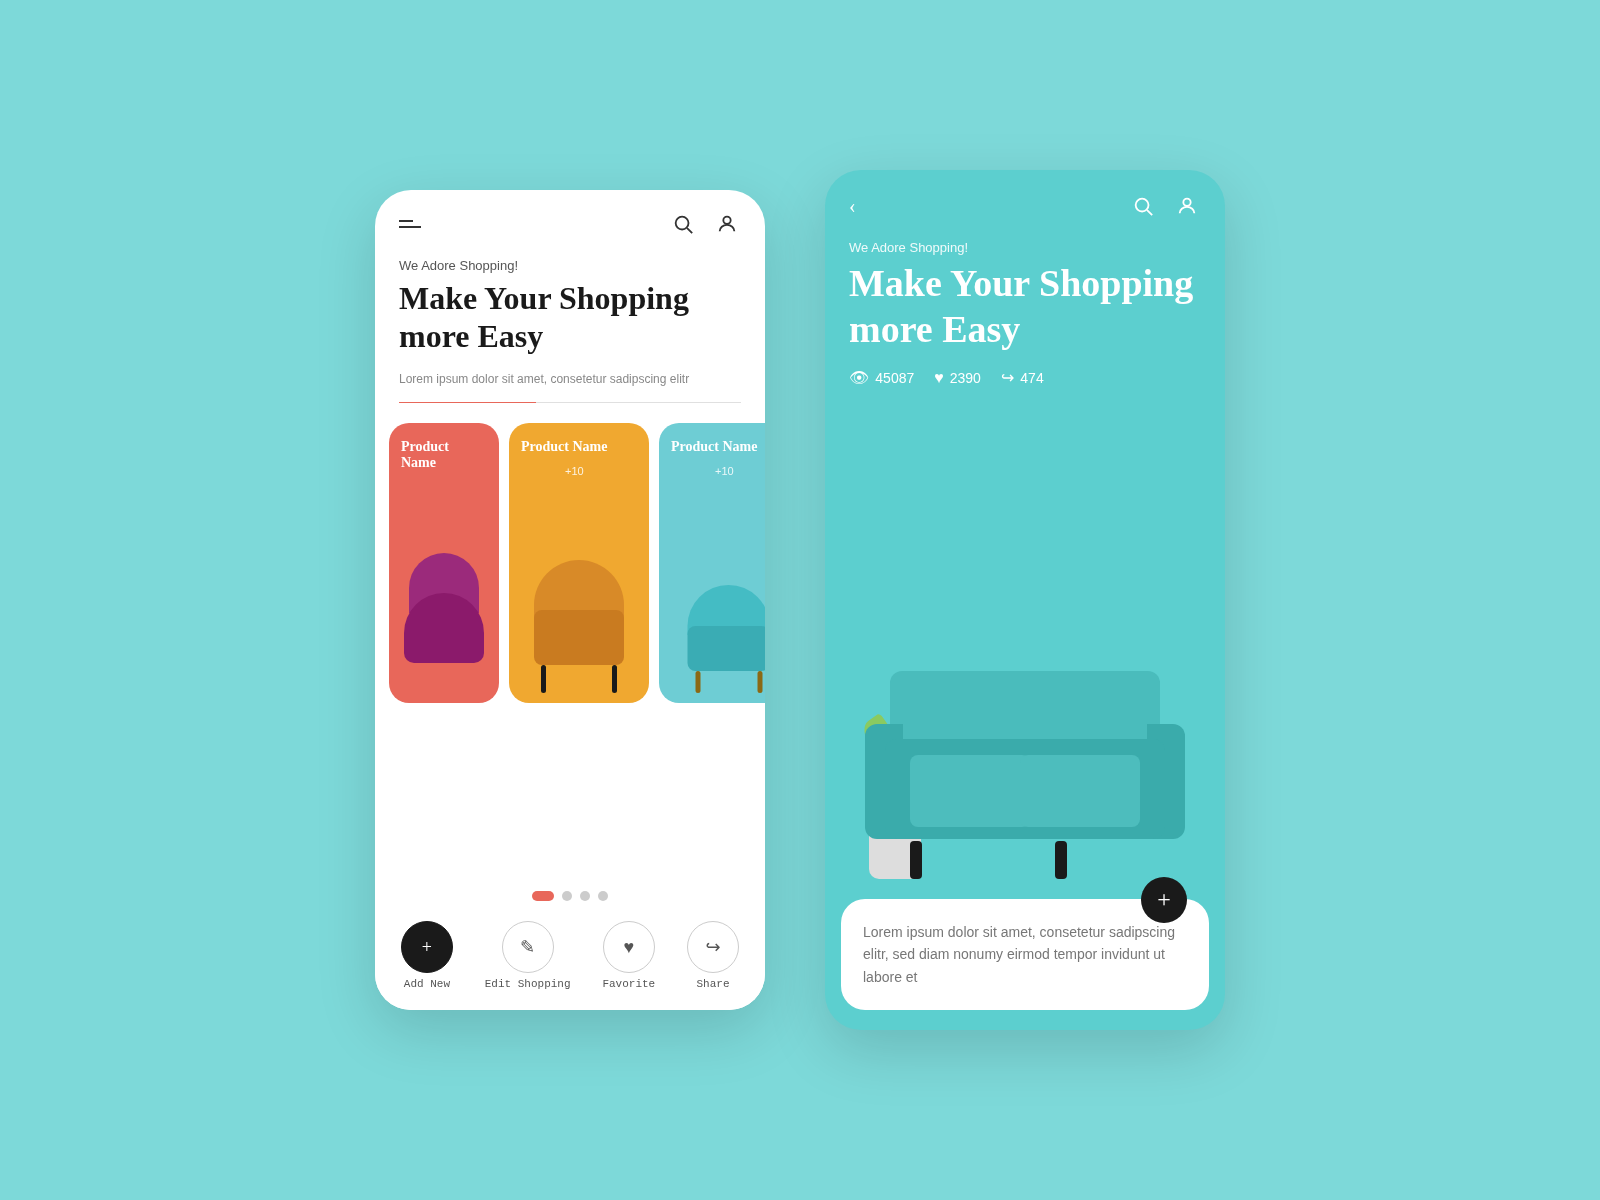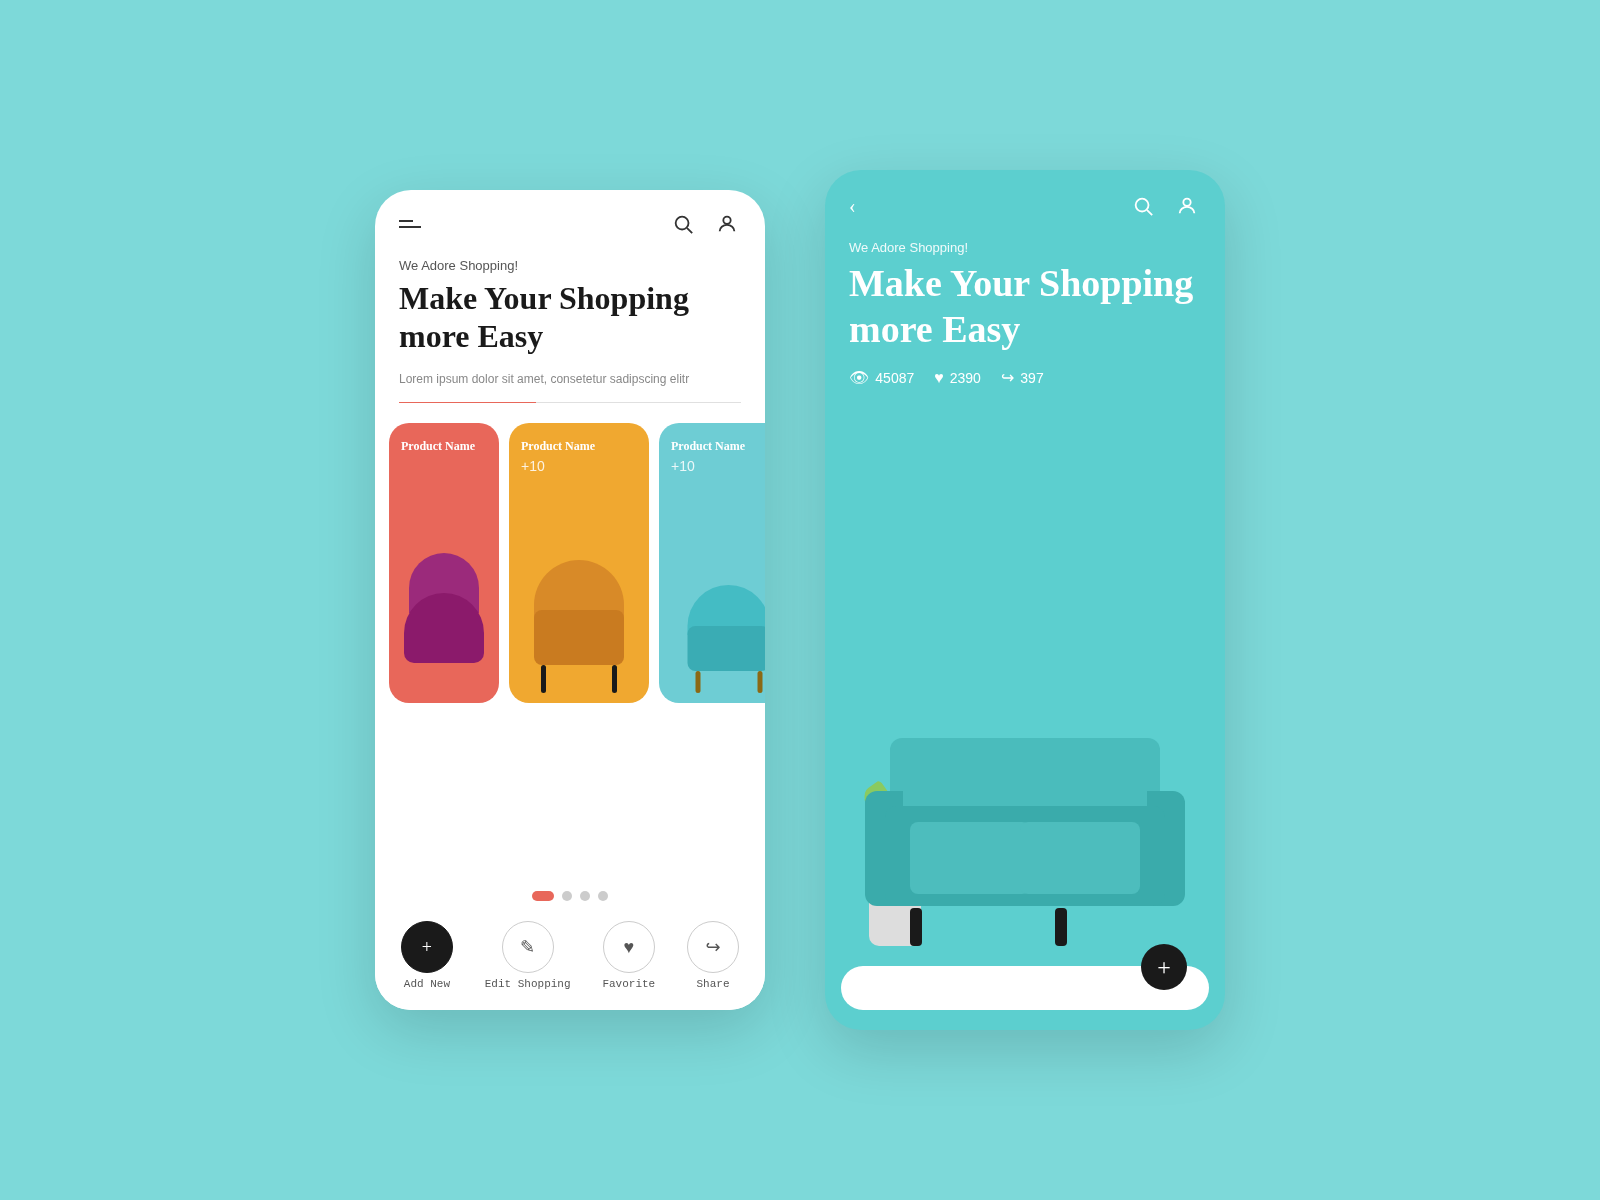--- a/index.html
+++ b/index.html
@@ -127,30 +127,31 @@
       display: flex;
       flex-direction: column;
       overflow: hidden;
     }
 
     .product-card.pink { background: #e8675a; width: 110px; min-width: 110px; }
     .product-card.orange { background: #f0a830; width: 140px; min-width: 140px; }
     .product-card.teal { background: #6ecdd4; width: 140px; min-width: 140px; }
 
     .product-card .card-title {
-      font-size: 12px;
+      font-size: 14px;
       font-weight: 700;
       color: #fff;
-      margin-bottom: 4px;
+      margin-bottom: 10px;
     }
 
     .product-card .card-sub {
-      font-size: 14px;
+      font-size: 11px;
       color: rgba(255,255,255,0.85);
       font-family: Arial, sans-serif;
+      margin-left: 44px;
     }
 
     .product-card .chair-img {
       position: absolute;
       bottom: 10px;
       left: 50%;
       transform: translateX(-50%);
     }
 
     
@@ -677,21 +678,21 @@
       <div class="stat-item">
         <span class="stat-icon">👁</span>
         <span>45087</span>
       </div>
       <div class="stat-item">
         <span class="stat-icon">♥</span>
         <span>2390</span>
       </div>
       <div class="stat-item">
         <span class="stat-icon">↪</span>
-        <span>397</span>
+        <span>474</span>
       </div>
     </div>
 
     <div class="furniture-area">
 
       <div class="plant-container">
         <div class="plant-leaf l1"></div>
         <div class="plant-leaf l2"></div>
         <div class="plant-leaf l3"></div>
         <div class="plant-leaf l4"></div>
@@ -706,17 +707,18 @@
         <div class="sofa-body"></div>
         <div class="sofa-cushion left"></div>
         <div class="sofa-cushion right"></div>
         <div class="sofa-leg fl"></div>
         <div class="sofa-leg fr"></div>
       </div>
     </div>
 
     <div class="info-card">
       <div class="plus-fab">+</div>
+      <div class="card-desc">Lorem ipsum dolor sit amet, consetetur sadipscing elitr, sed diam nonumy eirmod tempor invidunt ut labore et</div>
     </div>
 
   </div>
 
 </div>
 
 </body></html>

